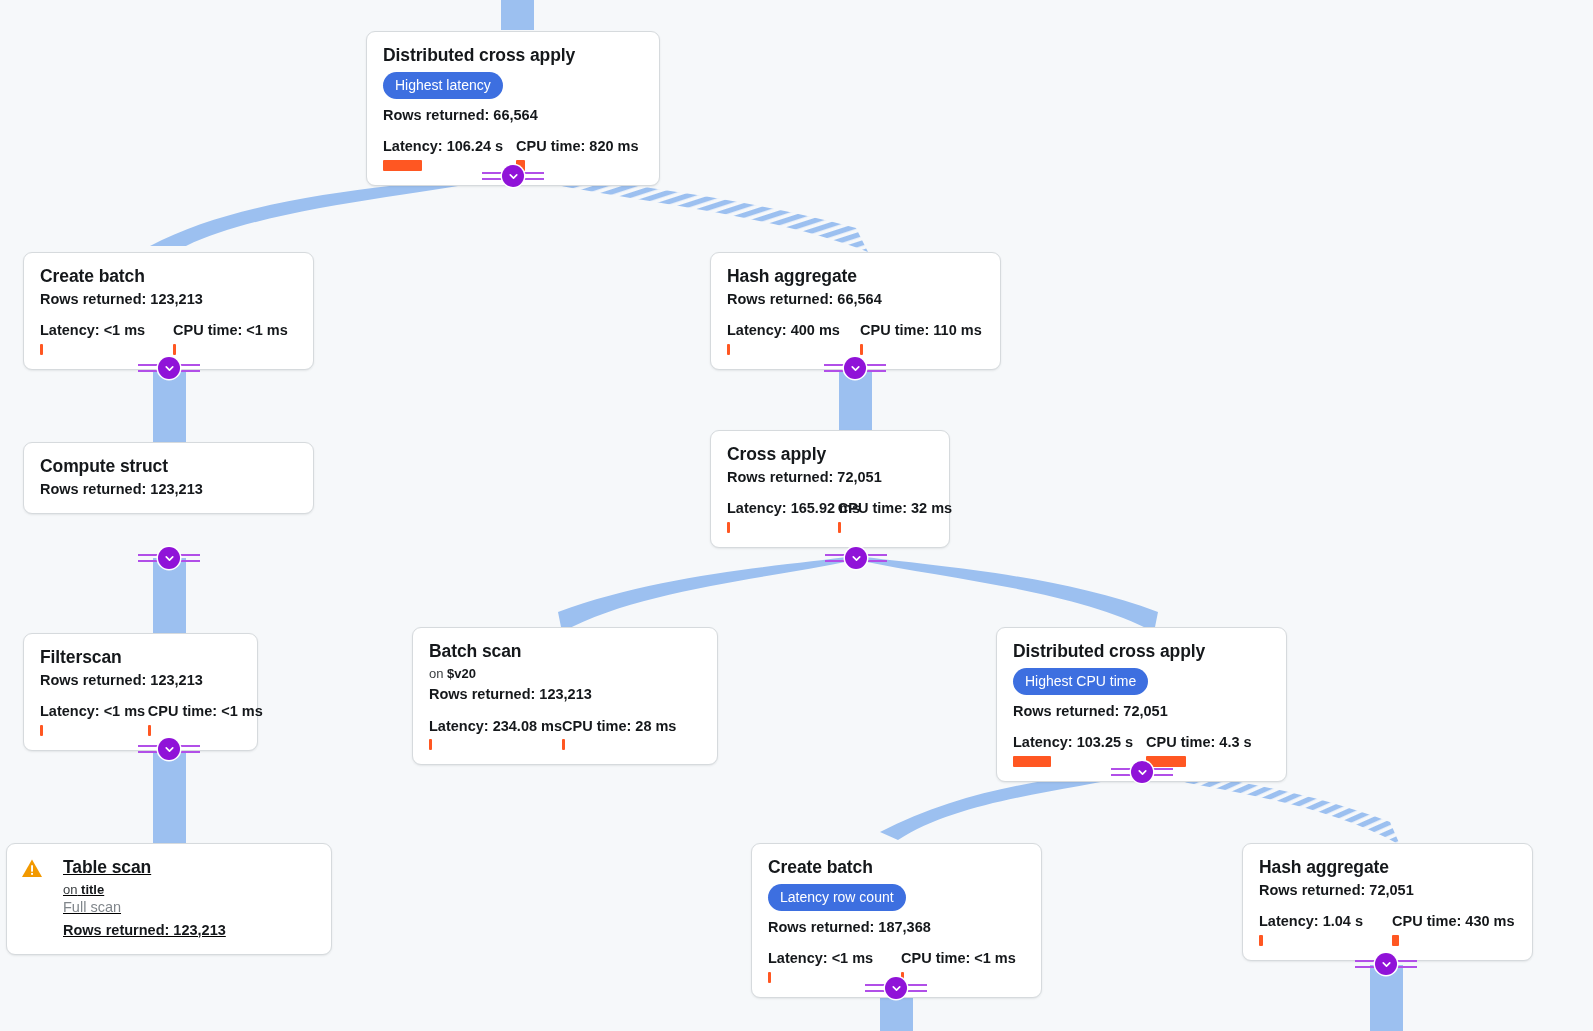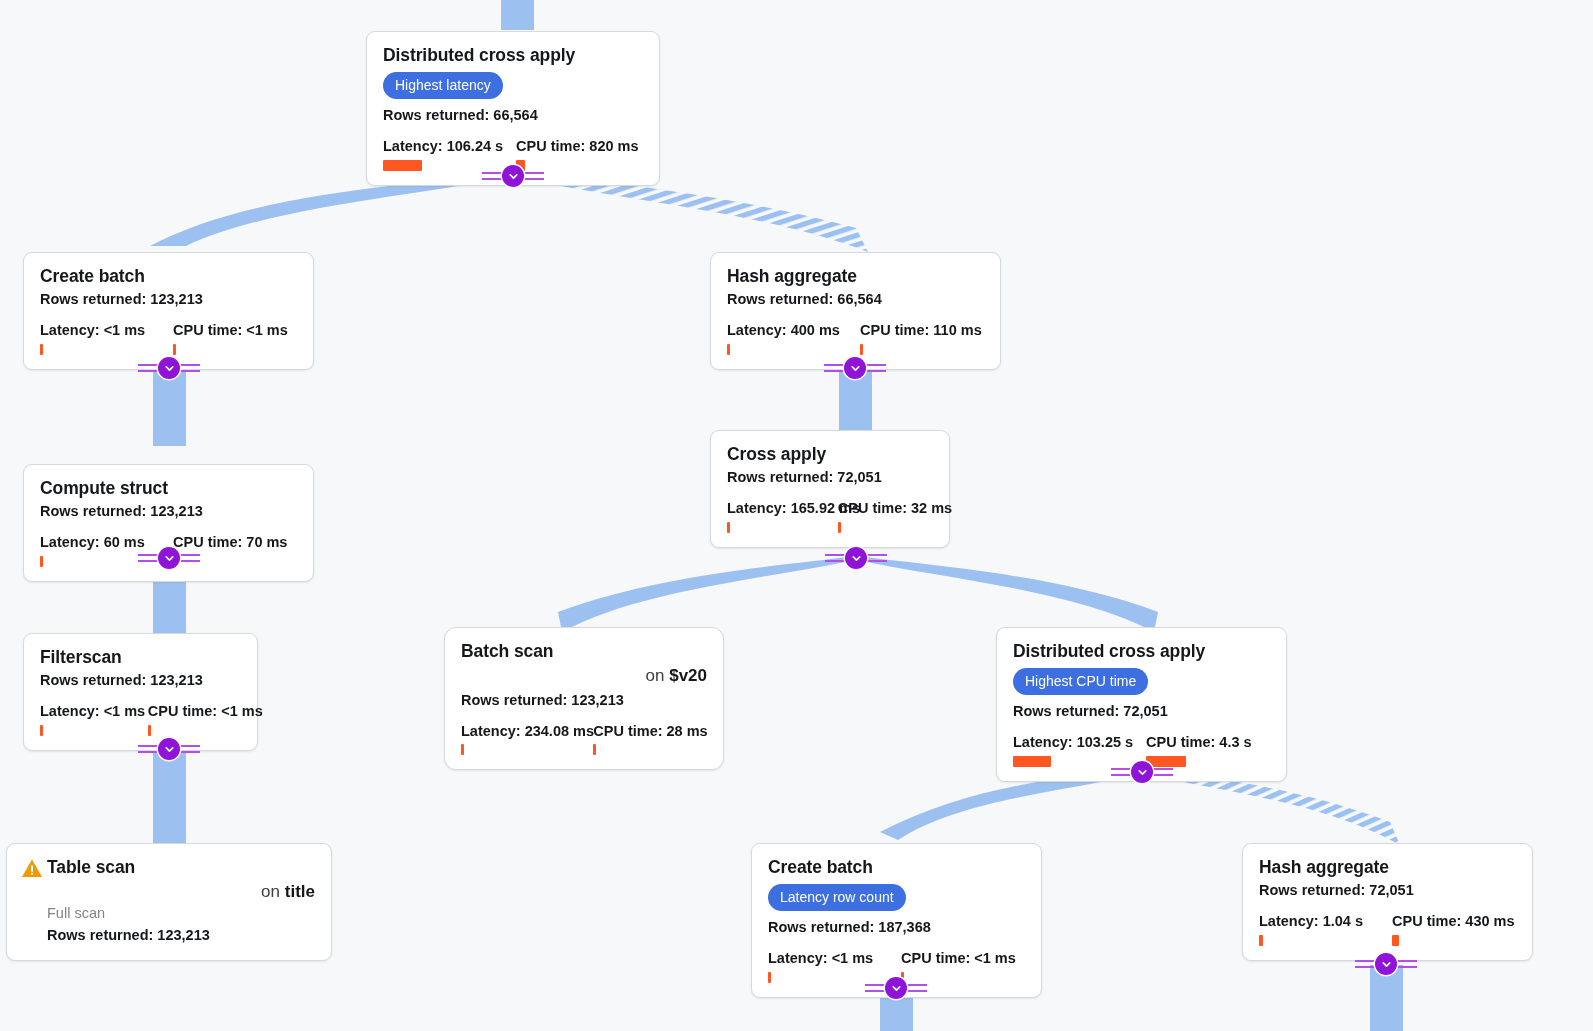--- a/index.html
+++ b/index.html
@@ -16,32 +16,32 @@
   .node{
     position:absolute;
     background:#ffffff;
     border:1px solid #d6dadd;
     border-radius:9px;
     box-sizing:border-box;
     padding:14px 16px 14px 16px;
     box-shadow:0 1px 2px rgba(60,64,67,.10);
   }
   .node-inner{position:relative;}
-  .warn-node{padding-left:40px;}
+  .warn-node{padding-left:56px;text-decoration:underline;}
 
   .warn-icon{
     position:absolute;left:14px;top:14px;width:22px;height:20px;
   }
 
   .title{
     font-size:17.5px;font-weight:700;color:#15181b;
     letter-spacing:-.1px;line-height:1.12;
     margin:0 0 3px 0;white-space:nowrap;
   }
-  .subline{font-size:17px;color:#3c4043;margin:0 0 0 0;line-height:1.35;text-align:right;}
+  .subline{font-size:13px;color:#3c4043;margin:0 0 0 0;line-height:1.35;}
   .subline b{font-weight:700;color:#15181b;}
   .fullscan{font-size:14.5px;color:#80868b;line-height:1.35;margin:0;}
   .rows{
     font-size:14.5px;font-weight:700;color:#15181b;
     margin:3px 0 0 0;line-height:1.35;white-space:nowrap;
   }
   .badge{
     display:inline-block;
     background:#3d6fe0;color:#ffffff;
     font-size:14px;line-height:1;
@@ -217,34 +217,24 @@
   <div class="toggle-rails" style="left:855px;top:368px;width:62px;">
     <div class="rail r1"></div>
       <div class="rail r2"></div>
   </div>
   <div class="toggle" style="left:855px;top:368px;">
     <svg width="13" height="13" viewBox="0 0 24 24">
       <path d="M6 9 L12 15 L18 9" fill="none" stroke="#fff" stroke-width="3" stroke-linecap="round" stroke-linejoin="round"></path>
     </svg>
   </div>
 
-  <div class="node" style="left:23px;top:464px;width:291px;">
+  <div class="node" style="left:23px;top:442px;width:291px;">
     <div class="node-inner">
       <div class="title">Compute struct</div>
       <div class="rows">Rows returned: 123,213</div>
-      <div class="metrics">
-        <div class="metric m-lat">
-          <div class="metric-label">Latency: 60 ms</div>
-          <div class="metric-bar" style="width:3px"></div>
-        </div>
-        <div class="metric">
-          <div class="metric-label">CPU time: 70 ms</div>
-          <div class="metric-bar" style="width:3px"></div>
-        </div>
-      </div>
     </div>
   </div>
   <div class="toggle-rails" style="left:169px;top:558px;width:62px;">
     <div class="rail r1"></div>
       <div class="rail r2"></div>
   </div>
   <div class="toggle" style="left:169px;top:558px;">
     <svg width="13" height="13" viewBox="0 0 24 24">
       <path d="M6 9 L12 15 L18 9" fill="none" stroke="#fff" stroke-width="3" stroke-linecap="round" stroke-linejoin="round"></path>
     </svg>
@@ -295,21 +285,21 @@
   <div class="toggle-rails" style="left:169px;top:749px;width:62px;">
     <div class="rail r1"></div>
       <div class="rail r2"></div>
   </div>
   <div class="toggle" style="left:169px;top:749px;">
     <svg width="13" height="13" viewBox="0 0 24 24">
       <path d="M6 9 L12 15 L18 9" fill="none" stroke="#fff" stroke-width="3" stroke-linecap="round" stroke-linejoin="round"></path>
     </svg>
   </div>
 
-  <div class="node" style="left:444px;top:627px;width:280px;border-radius:12px;">
+  <div class="node" style="left:412px;top:627px;width:306px;">
     <div class="node-inner">
       <div class="title">Batch scan</div>
       <div class="subline">
         <span>on</span>
         <b>$v20</b>
       </div>
       <div class="rows">Rows returned: 123,213</div>
       <div class="metrics">
         <div class="metric m-lat">
           <div class="metric-label">Latency: 234.08 ms</div>

